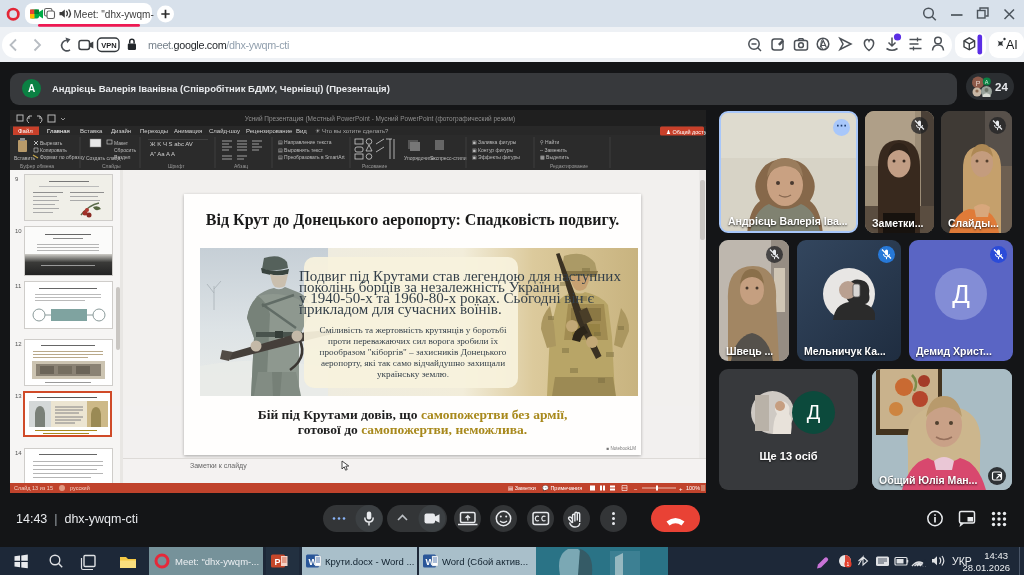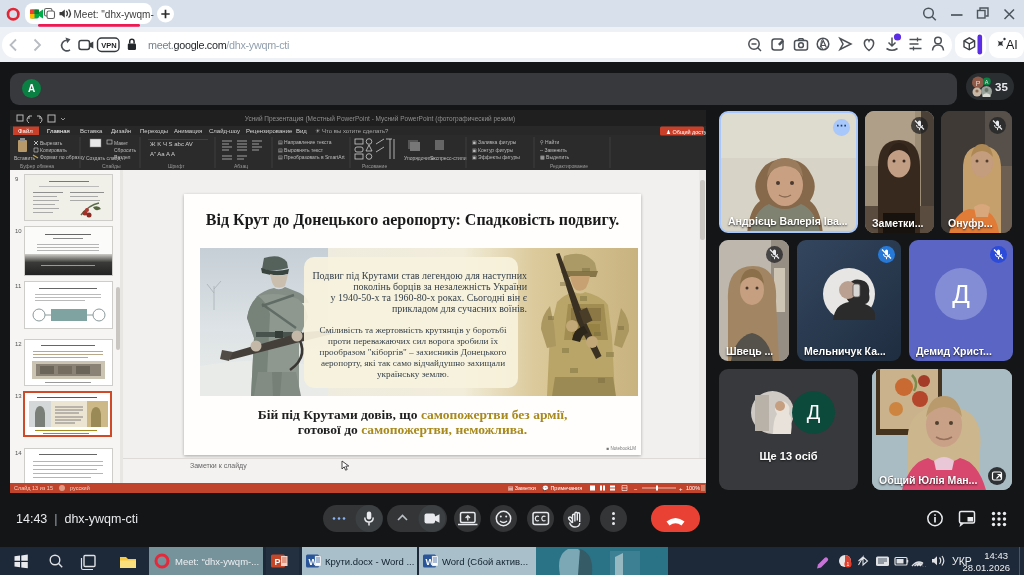--- a/index.html
+++ b/index.html
@@ -137,22 +137,23 @@
 
       <path d="M997.5 13.5 q2.4 3 0 6 q3 -2.4 6 0 q-2.4 -3 0 -6 q-3 2.4 -6 0 Z" fill="#2f3337"></path>
       <circle cx="1004.5" cy="12" r="1.2" fill="#2f3337"></circle>
       <text x="1006" y="22" font-size="12.5" fill="#17191b">AI</text>
     </svg>
   </div>
 
   <div class="abs" id="meet">
     <div class="abs" id="banner"></div>
     <div class="abs" style="left:22px;top:17px;width:19px;height:19px;border-radius:50%;background:#0b8043;color:#fff;font-size:10px;font-weight:bold;text-align:center;line-height:19px">А</div>
+    <div class="abs" style="left:52px;top:21px;color:#e8eaed;font-size:9.5px;font-weight:bold">Андрієць Валерія Іванівна (Співробітник БДМУ, Чернівці) (Презентація)</div>
     <div class="abs" id="ppl"></div>
-    <div class="abs" style="left:995px;top:19px;color:#e8eaed;font-size:11.5px;font-weight:bold">35</div>
+    <div class="abs" style="left:995px;top:19px;color:#e8eaed;font-size:11.5px;font-weight:bold">24</div>
     <svg class="abs" style="left:970px;top:14px" width="24" height="22" viewBox="0 0 24 22">
       <circle cx="8" cy="6.5" r="6" fill="#8d5a4a"></circle>
         <text x="5.7" y="9.5" font-size="7" fill="#e8d7cf">Р</text>
       <circle cx="16.8" cy="5.5" r="4" fill="#0b8043"></circle>
         <text x="14.8" y="8" font-size="5.5" fill="#d8efe0">А</text>
       <circle cx="7" cy="16" r="4.5" fill="#c9b8a5"></circle>
         <circle cx="7" cy="15" r="1.6" fill="#8d6b52"></circle>
       <circle cx="16.5" cy="15.5" r="5.5" fill="#98a29a"></circle>
         <circle cx="16.5" cy="14" r="2" fill="#6b7468"></circle>
         <path d="M12.5 19 q4 -3.5 8 0 v2 h-8 Z" fill="#d8dcd4"></path>
@@ -430,21 +431,21 @@
                 <rect x="406" y="104" width="8" height="5"></rect>
               <rect x="348" y="68" width="6" height="4"></rect>
                 <rect x="418" y="78" width="6" height="4"></rect>
               <rect x="370" y="120" width="8" height="5"></rect>
                 <rect x="398" y="130" width="7" height="5"></rect>
               <rect x="382" y="20" width="8" height="4"></rect>
                 <rect x="360" y="34" width="6" height="4"></rect>
             </g>
           </svg>
 
-          <div class="abs" style="left:115px;top:77px;width:228px;text-align:right;font-family:'Liberation Serif',serif;font-size:10px;line-height:10.9px;color:#333f49;white-space:nowrap">Подвиг під Крутами став легендою для наступних<br>поколінь борців за незалежність України<br>у 1940-50-х та 1960-80-х роках. Сьогодні він є<br>прикладом для сучасних воїнів.</div>
+          <div class="abs" style="left:115px;top:77px;width:228px;text-align:left;font-family:'Liberation Serif',serif;font-size:15px;line-height:10.9px;color:#333f49;white-space:nowrap">Подвиг під Крутами став легендою для наступних<br>поколінь борців за незалежність України<br>у 1940-50-х та 1960-80-х роках. Сьогодні він є<br>прикладом для сучасних воїнів.</div>
           <div class="abs" style="left:115px;top:131px;width:228px;text-align:center;font-family:'Liberation Serif',serif;font-size:9.2px;line-height:10.9px;color:#333f49;white-space:nowrap">Сміливість та жертовність крутянців у боротьбі<br>проти переважаючих сил ворога зробили їх<br>прообразом "кіборгів" – захисників Донецького<br>аеропорту, які так само відчайдушно захищали<br>українську землю.</div>
           <div class="bstmt" style="top:213px">Бій під Крутами довів, що <span class="gold">самопожертви без армії,</span></div>
           <div class="bstmt" style="top:228px">готової до <span class="gold">самопожертви,</span> <span class="gold">неможлива.</span></div>
           <div class="abs" style="right:5px;bottom:4px;font-size:4.5px;color:#777">■ NotebookLM</div>
         </div>
       </div>
       <div class="abs" style="left:689px;top:60px;width:7px;height:288px;background:#eceae8"></div>
       <div class="abs" style="left:690px;top:70px;width:5px;height:60px;background:#cac7c3;border-radius:2px"></div>
       <div class="abs" id="notes"></div>
       <div class="abs" style="left:180px;top:352px;font-size:7px;color:#666">Заметки к слайду</div>
@@ -519,21 +520,21 @@
         <rect x="44" width="27" height="122" fill="#57504a"></rect>
         <rect x="44" y="55" width="27" height="67" fill="#6d5f51"></rect>
         <path d="M22 122 v-62 q-1 -25 19 -25 q20 0 19 25 v62 Z" fill="#c5a06c"></path>
         <ellipse cx="41" cy="52" rx="11" ry="14" fill="#c49c7e"></ellipse>
         <path d="M30 46 q2 -13 11 -13 q9 0 11 13 q-5 -6 -11 -6 q-6 0 -11 6 Z" fill="#ad8854"></path>
         <circle cx="36" cy="50" r="1.5" fill="#55402f"></circle>
           <circle cx="46" cy="50" r="1.5" fill="#55402f"></circle>
         <path d="M8 122 q6 -20 20 -24 l18 2 q10 6 12 22 Z" fill="#e07b38"></path>
         <path d="M33 96 q8 -6 16 0 l-2 10 l-12 0 Z" fill="#d8a77c"></path>
       </svg>
-      <div class="tname">Онуфр...</div>
+      <div class="tname">Слайды...</div>
       <div class="mic"><svg width="17" height="17" viewBox="0 0 17 17">
             <g stroke="#e8eaed" stroke-width="1" fill="#e8eaed">
               <rect x="7" y="3.5" width="3" height="5.5" rx="1.5" stroke="none"></rect>
               <path d="M5.5 8 q0 3 3 3 q3 0 3 -3 M8.5 11 v2.2" fill="none"></path>
               <path d="M4 3.5 l9 9" stroke-width="1.3"></path>
             </g>
           </svg></div>
     </div>
 
     <div class="tile" id="t4" style="left:719px;top:178px;width:70px;height:121px;background:#3c4043">

